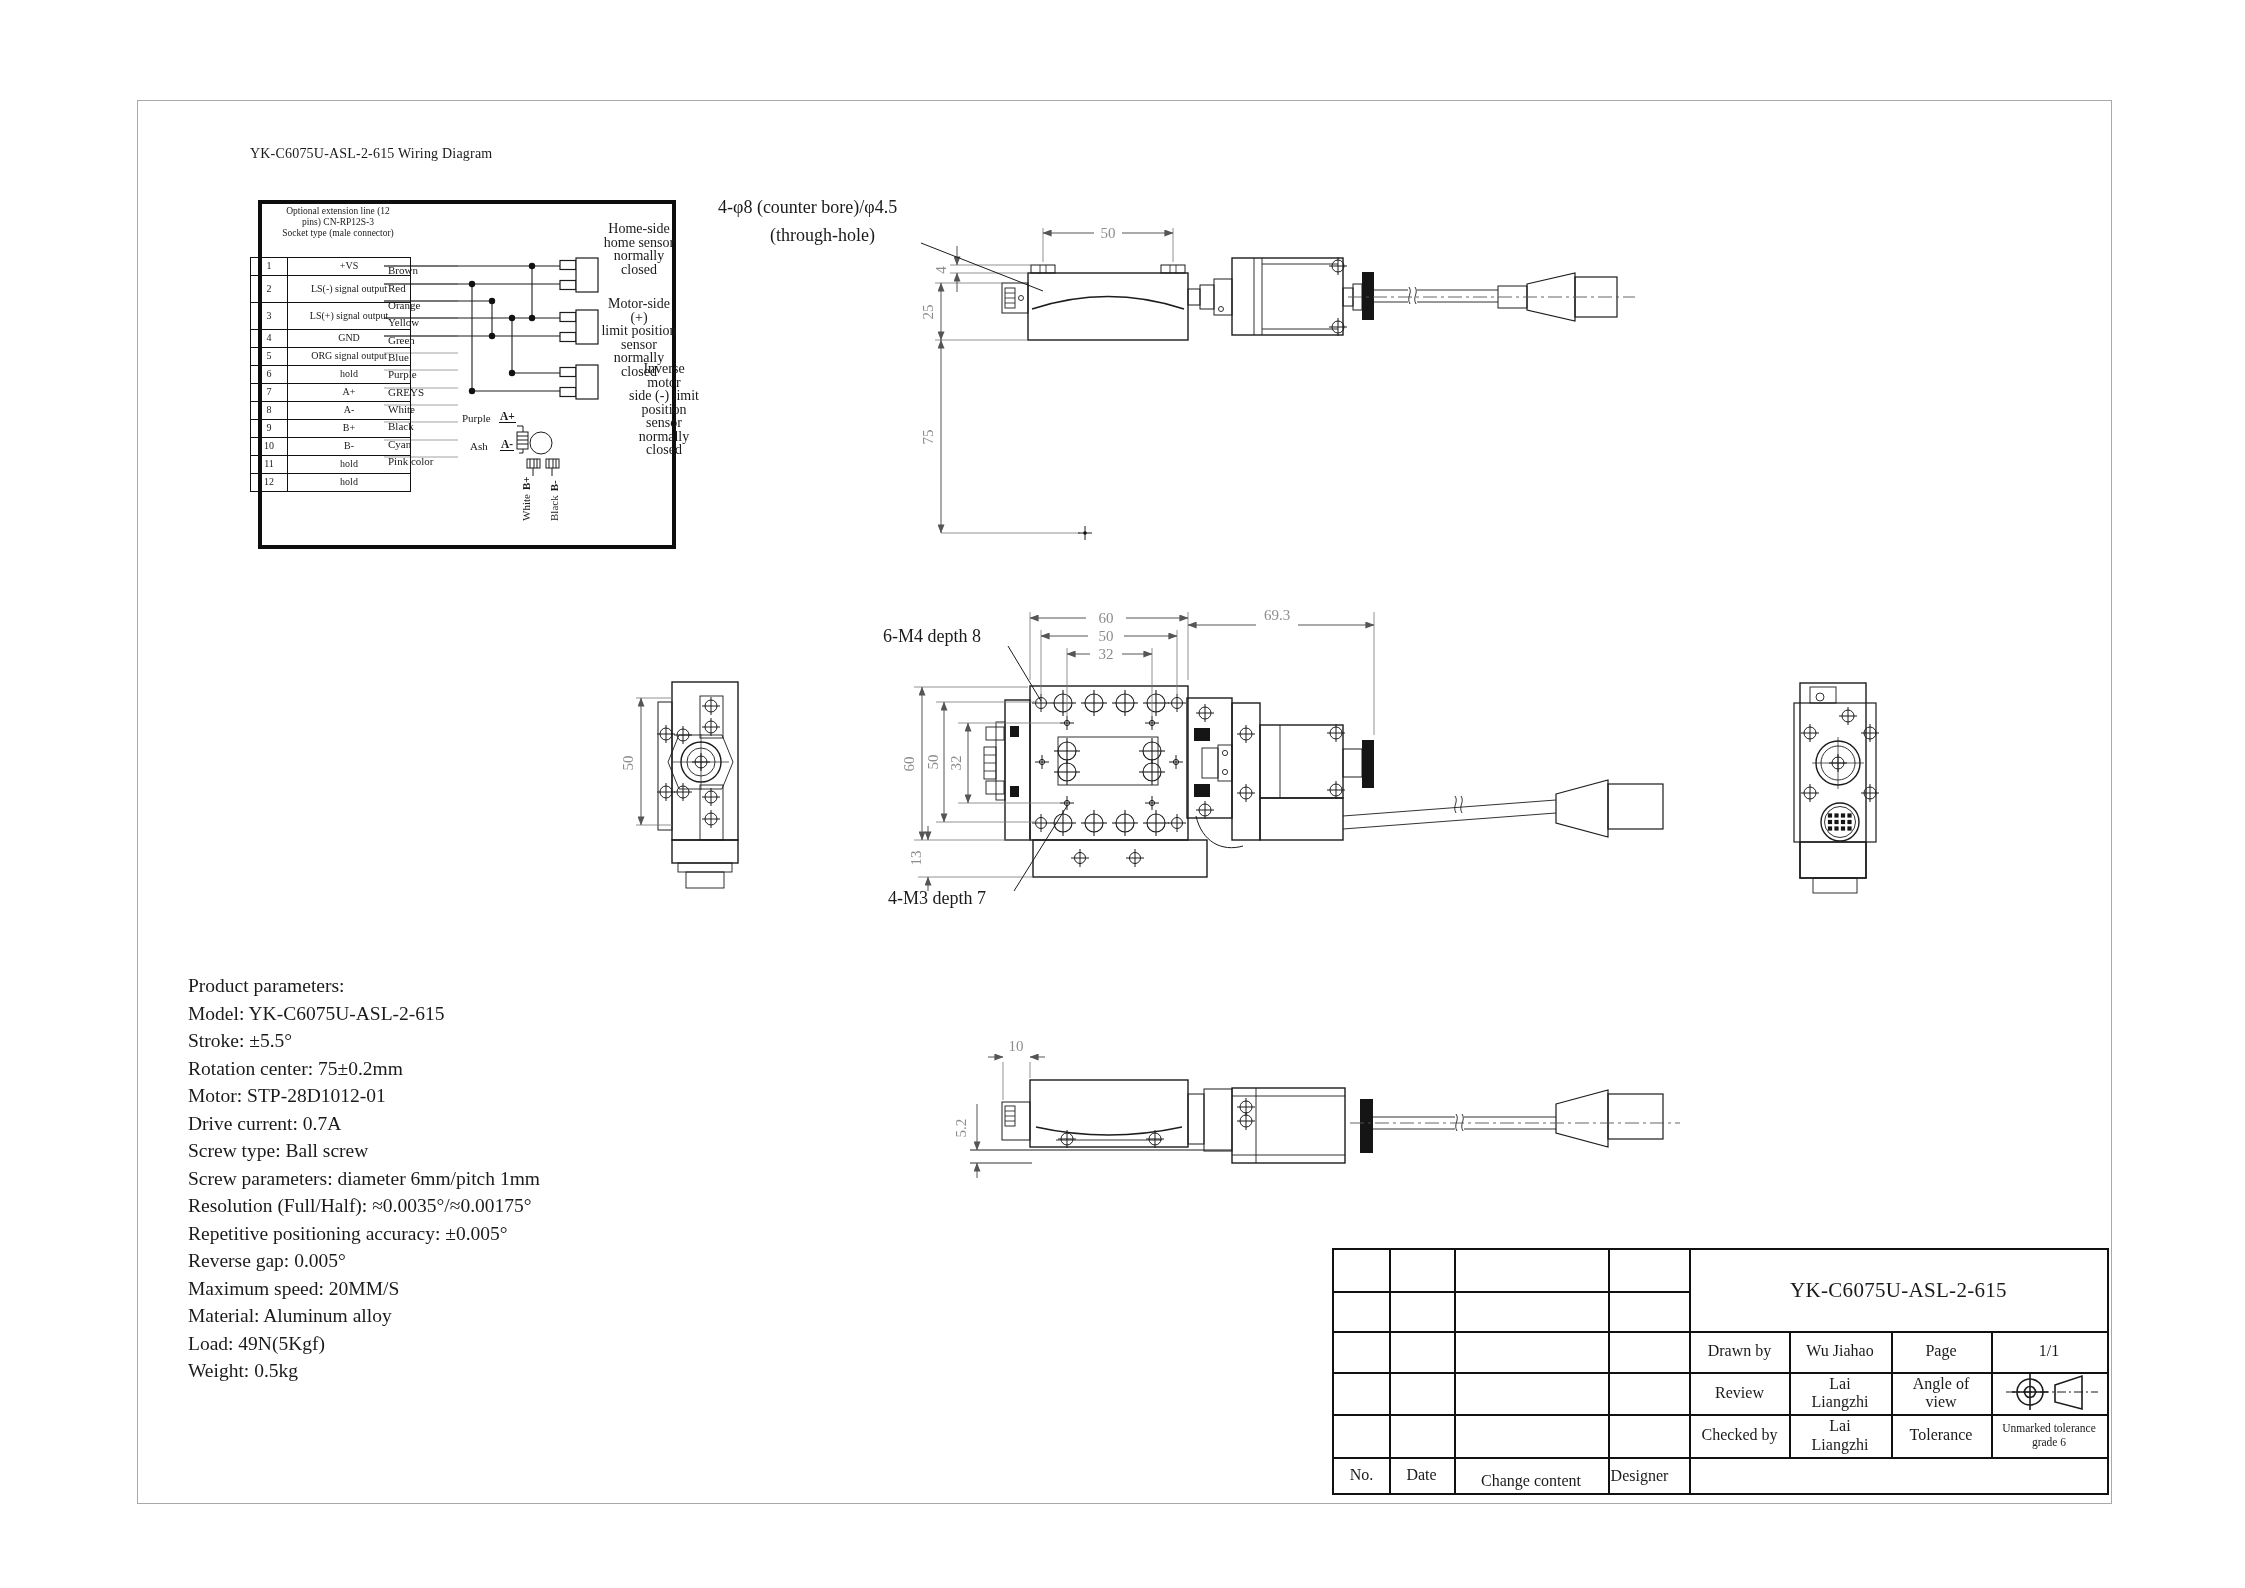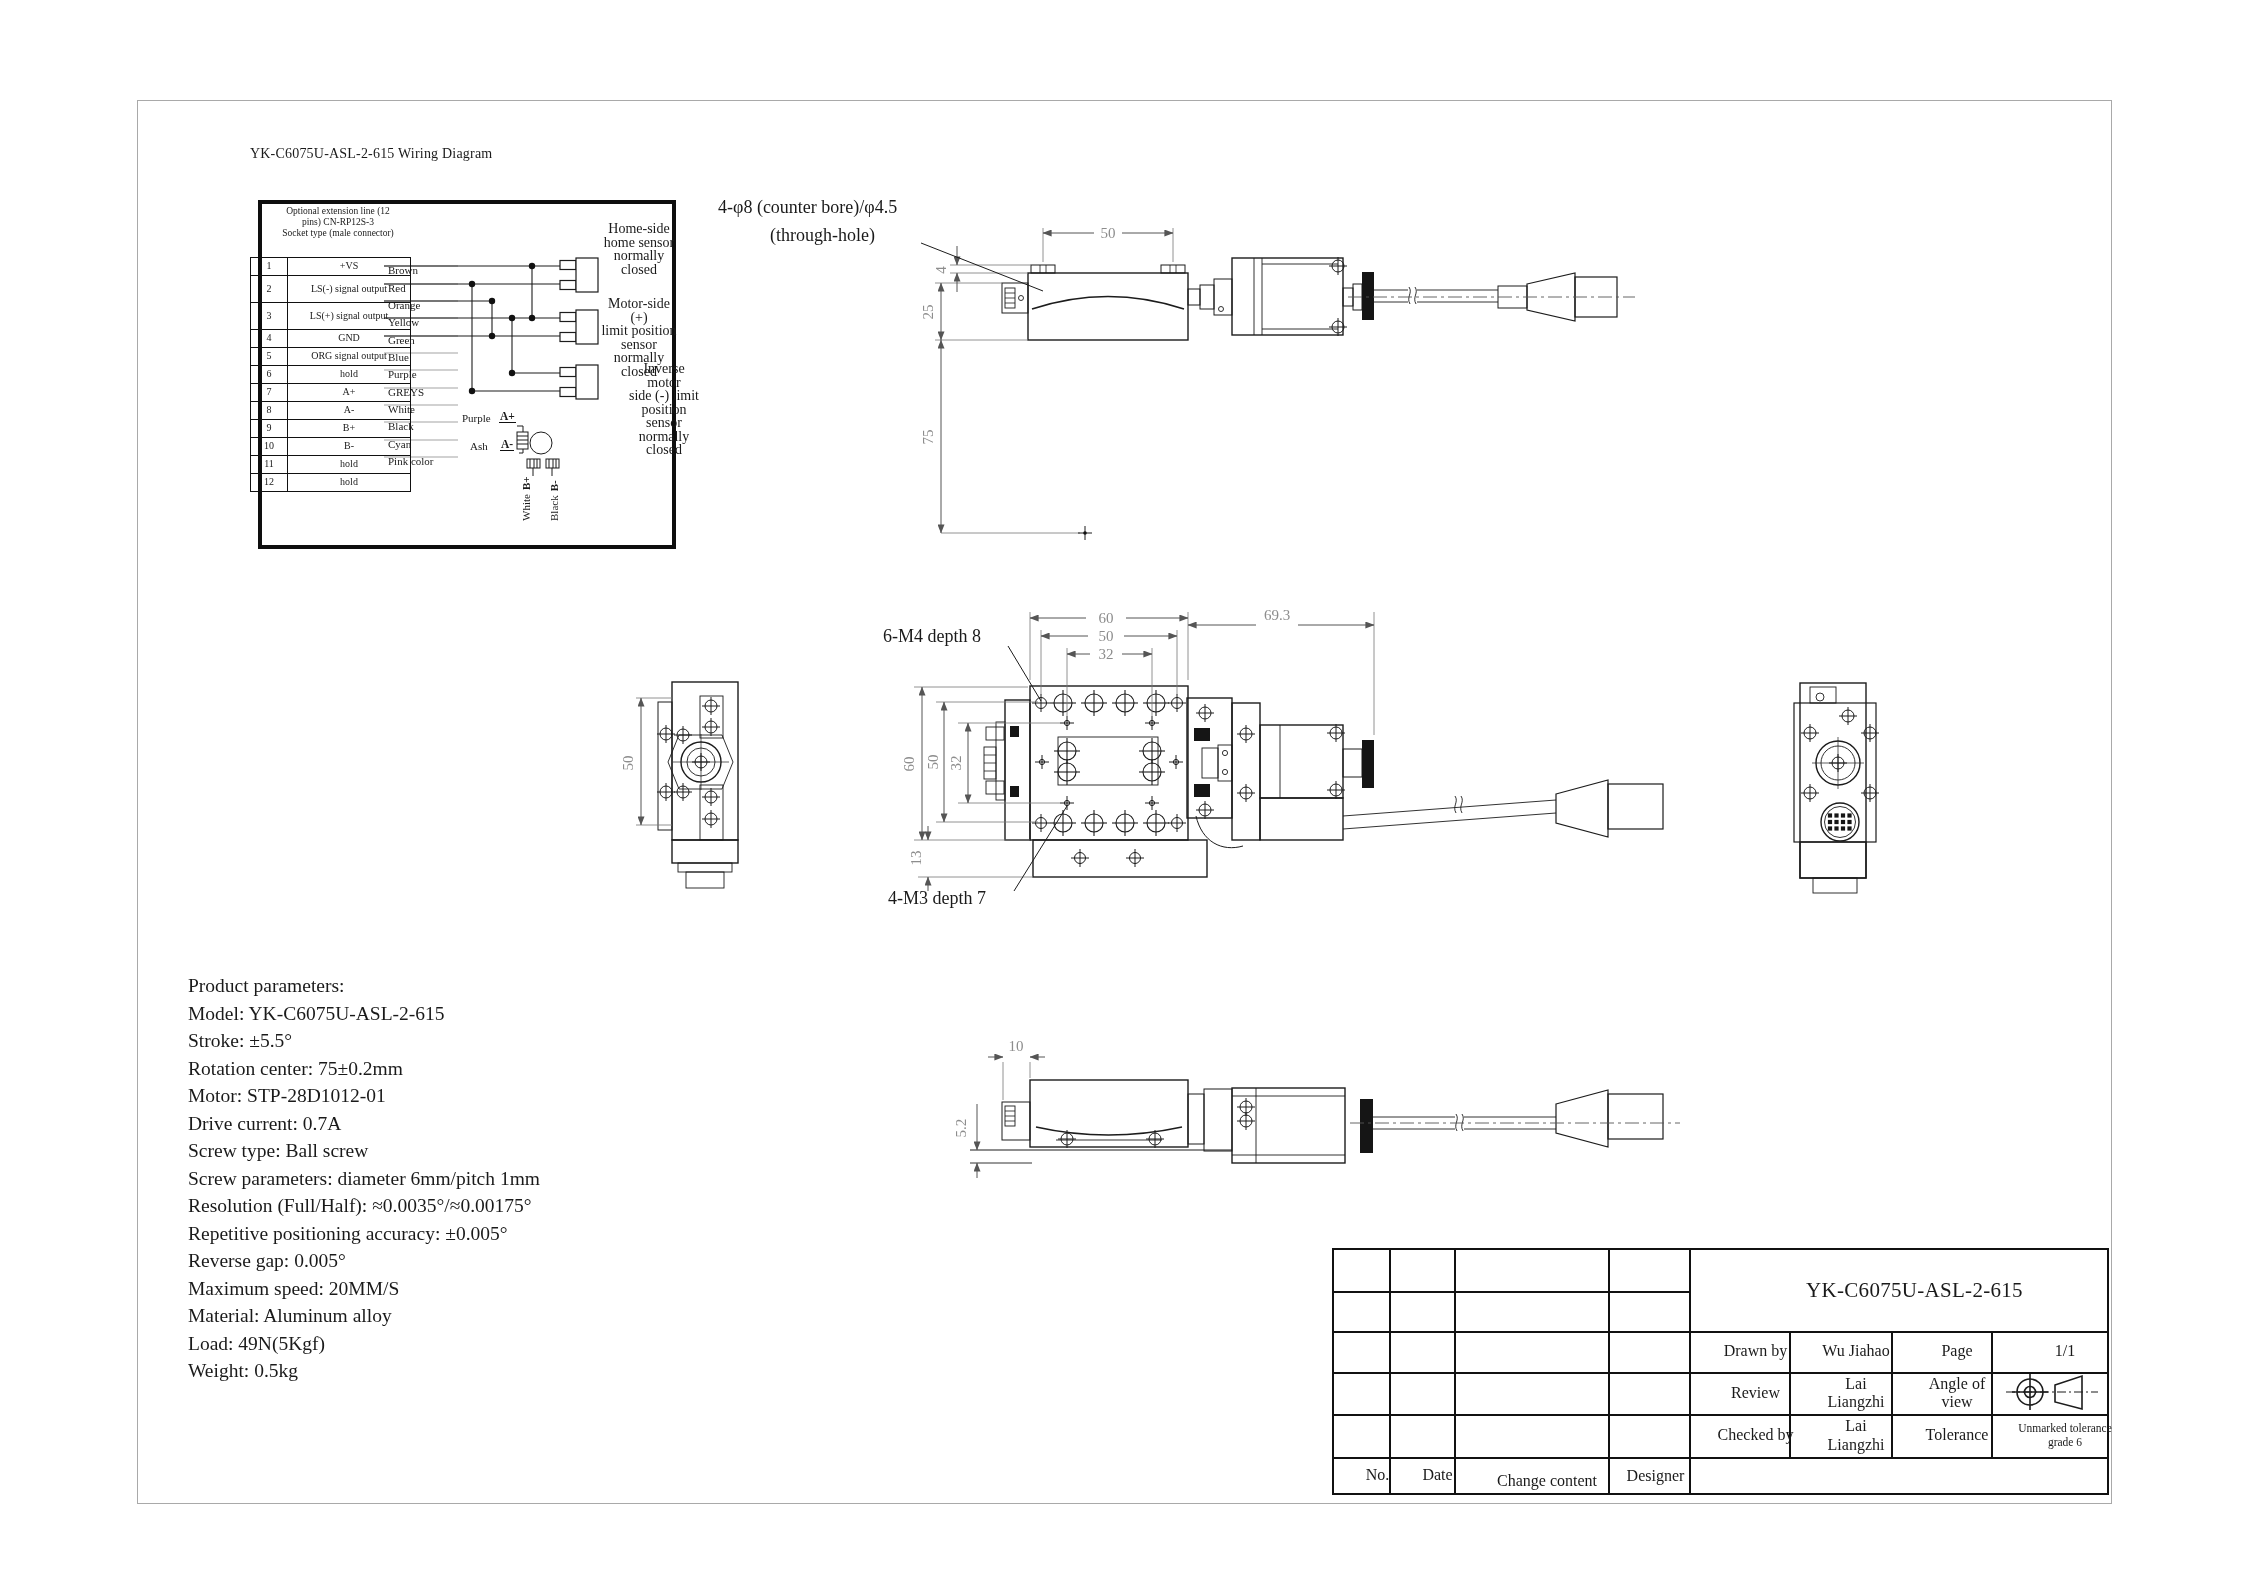--- a/index.html
+++ b/index.html
@@ -24,21 +24,21 @@
   .lead-bold{font-size:11.5px;font-weight:bold;border-bottom:1.6px solid #111;padding:0 1px;}
   
   .callout{font-size:18px;white-space:nowrap;}
   
   #params{left:188px;top:972px;font-size:19.5px;line-height:27.5px;white-space:nowrap;}
   
   #tblock{left:1332px;top:1248px;width:773px;height:243px;border:2.5px solid #111;font-size:16px;}
   .tb-h{position:absolute;background:#111;height:2px;}
   .tb-v{position:absolute;background:#111;width:2px;}
   .tb-cell{position:absolute;display:flex;align-items:center;justify-content:center;
-           text-align:center;line-height:1.15;padding-left:16px;}
+           text-align:center;line-height:1.15;}
   .wrap-narrow{display:inline-block;width:64px;}
   .wrap-angle{display:inline-block;width:72px;}
   #tb-tolerance-val{font-size:11.5px;line-height:1.2;}
   #tb-title{font-size:21px;letter-spacing:.3px;}
   svg text{font-family:"Liberation Serif", serif;}
   .dimtxt{fill:#8d8d8d;font-size:15px;}
   .leadtxt{fill:#1a1a1a;}
 </style>
 </head>
 <body>

